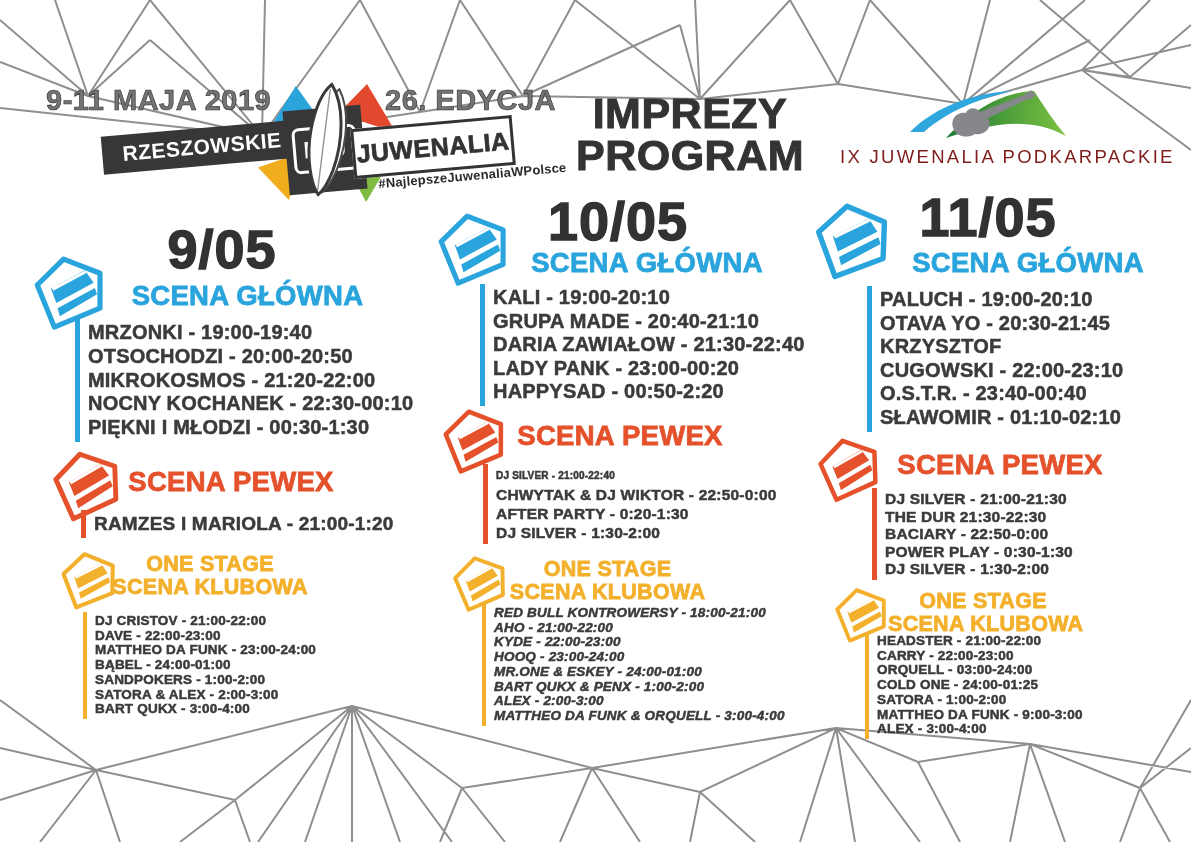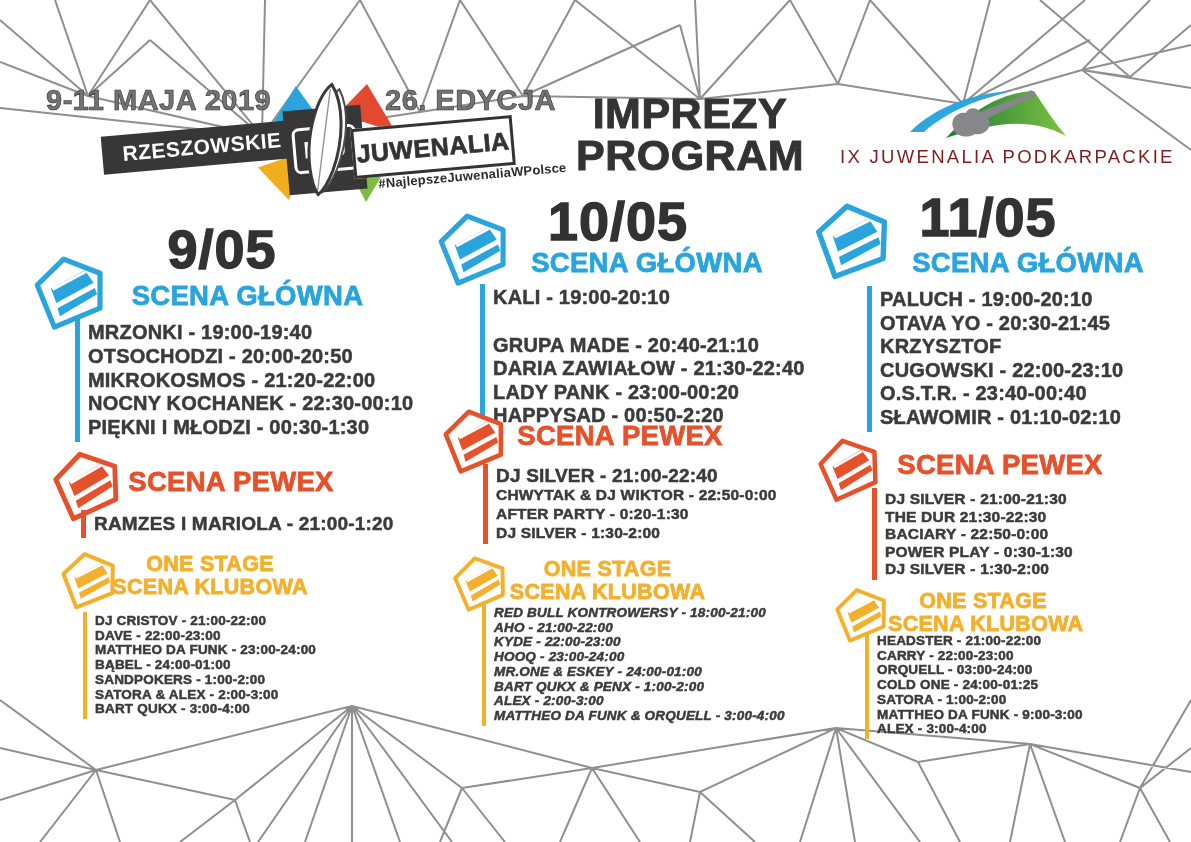--- a/index.html
+++ b/index.html
@@ -190,38 +190,38 @@
           <polygon points="25,43 73,23 83,41 30,63" fill="#29A4DC"></polygon>
           <line x1="27" y1="44" x2="74" y2="25" stroke="#fff" stroke-width="4"></line>
           <polygon points="31,70 84,48 86,57 33,81" fill="#29A4DC"></polygon>
         </svg>
       </div>
       <div class="stage-title" style="left: 512px; top: 248px; width: 270px; font-size: 27.5px; color: rgb(41, 164, 220); -webkit-text-stroke: 0.8px rgb(41, 164, 220);">
         <div>SCENA GŁÓWNA</div>
       </div>
       <div class="stage-lineup" style="left: 480px; top: 284px; border-left: 5px solid rgb(41, 164, 220);">
         <div class="lineup-item" style="font-size: 20px; line-height: 23.6px;">KALI - 19:00-20:10</div>
-        <div class="lineup-item" style="font-size: 20px; line-height: 23.6px; margin-top: 24px;">GRUPA MADE - 20:40-21:10</div>
+        <div class="lineup-item" style="font-size: 20px; line-height: 23.6px;">GRUPA MADE - 20:40-21:10</div>
         <div class="lineup-item" style="font-size: 20px; line-height: 23.6px;">DARIA ZAWIAŁOW - 21:30-22:40</div>
         <div class="lineup-item" style="font-size: 20px; line-height: 23.6px;">LADY PANK - 23:00-00:20</div>
         <div class="lineup-item" style="font-size: 20px; line-height: 23.6px;">HAPPYSAD - 00:50-2:20</div>
       </div>
       <div class="stage-icon" style="left: 442px; top: 408px; width: 65px; height: 65px; transform: rotate(-6deg);">
         <svg width="100%" height="100%" viewBox="0 0 100 100">
           <polygon points="46,5 93,29 88,76 24,95 7,36" fill="#fff" stroke="#E4512B" stroke-width="7" stroke-linejoin="round"></polygon>
           <polygon points="25,43 73,23 83,41 30,63" fill="#E4512B"></polygon>
           <line x1="27" y1="44" x2="74" y2="25" stroke="#fff" stroke-width="4"></line>
           <polygon points="31,70 84,48 86,57 33,81" fill="#E4512B"></polygon>
         </svg>
       </div>
       <div class="stage-title" style="left: 510px; top: 421px; width: 220px; font-size: 27.5px; color: rgb(228, 81, 43); -webkit-text-stroke: 0.8px rgb(228, 81, 43);">
         <div>SCENA PEWEX</div>
       </div>
       <div class="stage-lineup" style="left: 483px; top: 464px; border-left: 5px solid rgb(228, 81, 43);">
-        <div class="lineup-item" style="font-size: 19px; line-height: 19px;">DJ SILVER - 21:00-22:40</div>
+        <div class="lineup-item" style="font-size: 10px; line-height: 19px;">DJ SILVER - 21:00-22:40</div>
         <div class="lineup-item" style="font-size: 15.5px; line-height: 19px;">CHWYTAK &amp; DJ WIKTOR - 22:50-0:00</div>
         <div class="lineup-item" style="font-size: 15.5px; line-height: 19px;">AFTER PARTY - 0:20-1:30</div>
         <div class="lineup-item" style="font-size: 15.5px; line-height: 19px;">DJ SILVER - 1:30-2:00</div>
       </div>
       <div class="stage-icon" style="left: 452px; top: 555px; width: 56px; height: 56px; transform: rotate(-7deg);">
         <svg width="100%" height="100%" viewBox="0 0 100 100">
           <polygon points="46,5 93,29 88,76 24,95 7,36" fill="#fff" stroke="#F3B02C" stroke-width="7" stroke-linejoin="round"></polygon>
           <polygon points="25,43 73,23 83,41 30,63" fill="#F3B02C"></polygon>
           <line x1="27" y1="44" x2="74" y2="25" stroke="#fff" stroke-width="4"></line>
           <polygon points="31,70 84,48 86,57 33,81" fill="#F3B02C"></polygon>

